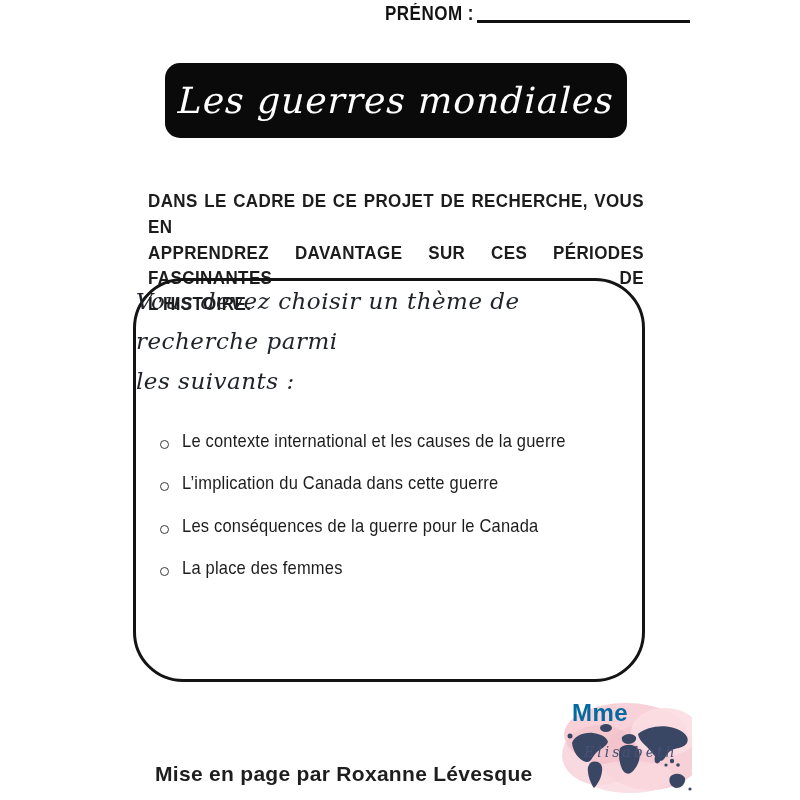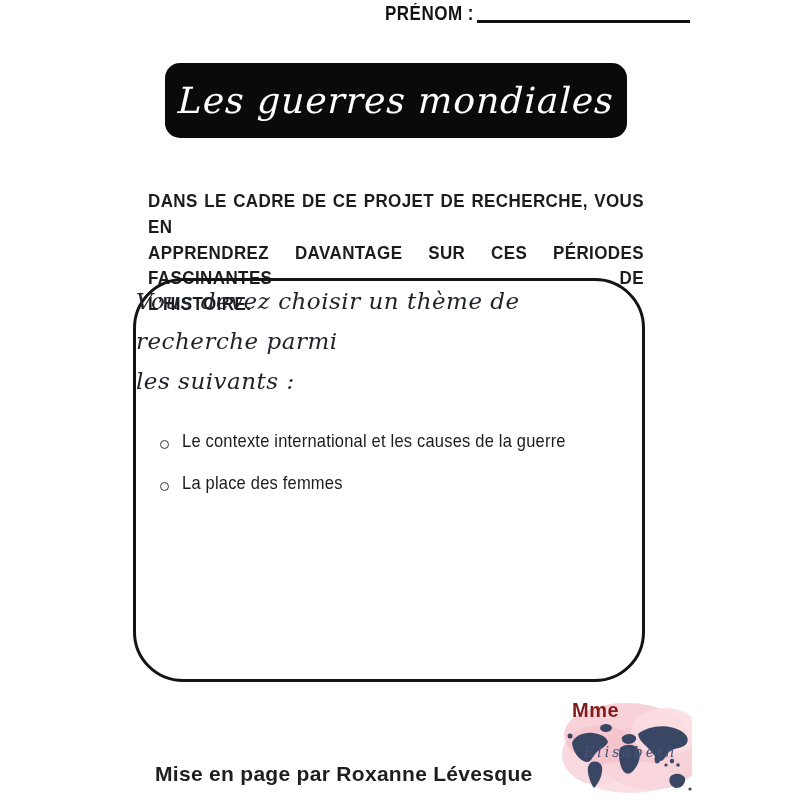--- a/index.html
+++ b/index.html
@@ -154,23 +154,23 @@
     left: 560px;
     top: 697px;
     width: 142px;
     height: 100px;
   }
   .logo svg { position: absolute; left: 0; top: 0; }
   .logo-mme {
     position: absolute;
     left: 12px;
     top: 2px;
-    font-size: 20px;
-    font-weight: bold;
-    color: #7f1d1d;
+    font-size: 24px;
+    font-weight: bold;
+    color: #0369a1;
     letter-spacing: 0.5px;
   }
   .logo-elisabeth {
     position: absolute;
     left: 24px;
     top: 27px;
     font-family: "DejaVu Serif", serif;
     font-style: italic;
     font-size: 14px;
     letter-spacing: 3px;
@@ -202,20 +202,28 @@
       <div>les suivants :</div>
     </div>
 
     <ul class="theme-list">
       <li class="theme-item">
         <span class="bullet-circle"></span>
         <span class="theme-item-label">Le contexte international et les causes de la guerre</span>
       </li>
       <li class="theme-item">
         <span class="bullet-circle"></span>
+        <span class="theme-item-label">L’implication du Canada dans cette guerre</span>
+      </li>
+      <li class="theme-item">
+        <span class="bullet-circle"></span>
+        <span class="theme-item-label">Les conséquences de la guerre pour le Canada</span>
+      </li>
+      <li class="theme-item">
+        <span class="bullet-circle"></span>
         <span class="theme-item-label">La place des femmes</span>
       </li>
     </ul>
   </div>
 
   <div class="credit">Mise en page par Roxanne Lévesque</div>
 
   <div class="logo">
     <svg width="142" height="100" viewBox="0 0 142 100">
 

